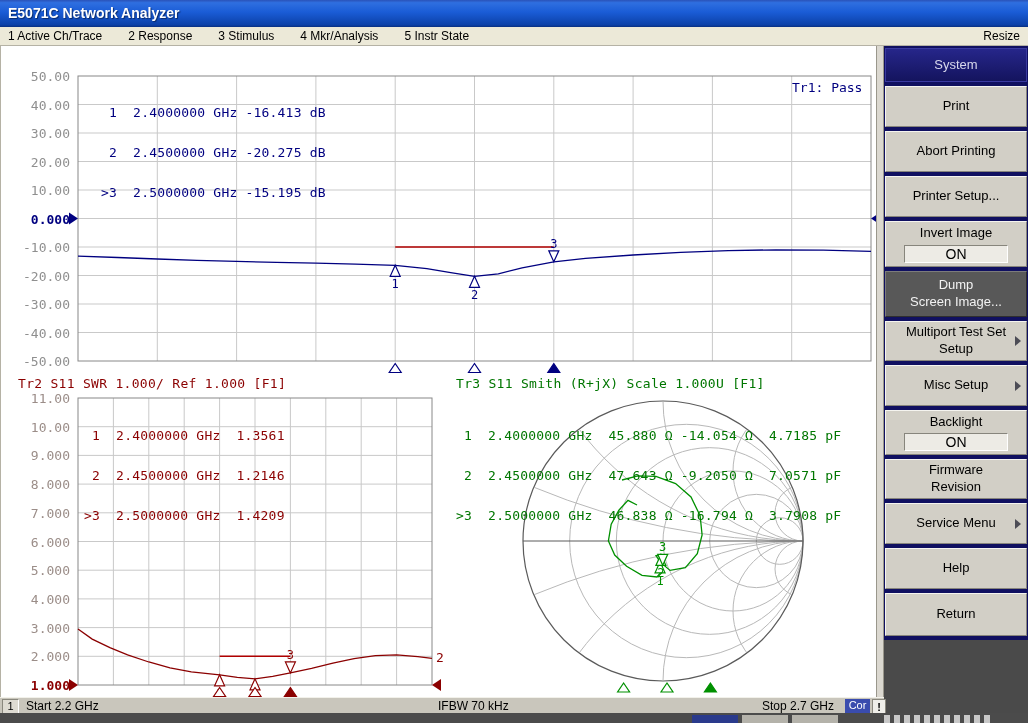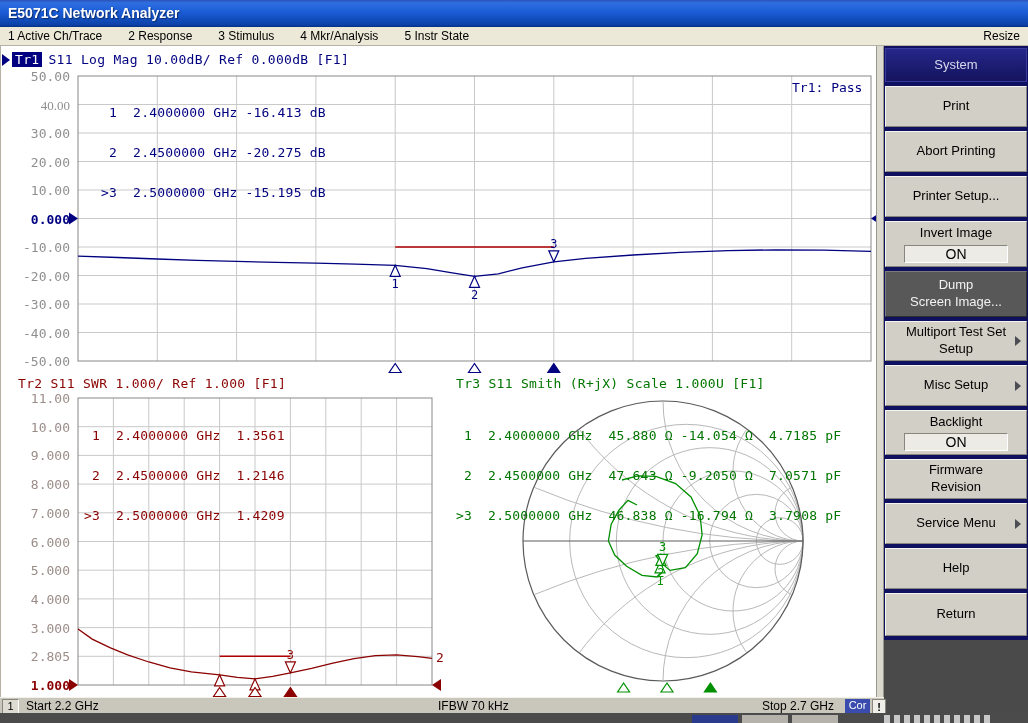--- a/index.html
+++ b/index.html
@@ -156,36 +156,31 @@
         <path d="M623.5999999999998,683L617.5999999999998,692L629.5999999999998,692Z" fill="#fff" stroke="#009000" stroke-width="1.2"></path>
         <path d="M660.9,554.44L655.9,565.44L665.9,565.44Z" fill="#fff" stroke="#009000" stroke-width="1.2"></path>
         <text x="660.9" y="577.44" fill="#009000" font-family="&quot;DejaVu Sans Mono&quot;,monospace" font-size="12" text-anchor="middle">2</text>
         <path d="M667,683L661,692L673,692Z" fill="#fff" stroke="#009000" stroke-width="1.2"></path>
         <path d="M662.72,565.36L657.72,554.36L667.72,554.36Z" fill="#fff" stroke="#009000" stroke-width="1.2"></path>
         <text x="662.72" y="551.36" fill="#009000" font-family="&quot;DejaVu Sans Mono&quot;,monospace" font-size="12" text-anchor="middle">3</text>
         <path d="M710.3999999999999,683L704.3999999999999,692L716.3999999999999,692Z" fill="#009000" stroke="#009000" stroke-width="1.2"></path>
       </g>
     </svg>
 
-  <div class="trhead tr1c" style="left:2px;top:52px;">
-    <span class="tract"></span>
-    <span class="trbadge">Tr1</span>
-    <span>S11 Log Mag 10.00dB/ Ref 0.000dB [F1]</span>
-  </div>
 
   <div class="mtable tr1c" style="left:80px;top:79px;margin-left:21px;">
     <div> 1  2.4000000 GHz -16.413 dB</div>
     <div> 2  2.4500000 GHz -20.275 dB</div>
     <div>&gt;3  2.5000000 GHz -15.195 dB</div>
   </div>
 
   <div class="passlbl" style="left:792px;top:80px;">Tr1: Pass</div>
 
   <div class="axl" style="top:69px;">50.00</div>
-  <div class="axl" style="top:98px;font-family:Liberation Serif, serif;">40.00</div>
+  <div class="axl" style="top:98px;">40.00</div>
   <div class="axl" style="top:126px;">30.00</div>
   <div class="axl" style="top:155px;">20.00</div>
   <div class="axl" style="top:183px;">10.00</div>
   <div class="axl refl1" style="top:212px;">0.000</div>
   <div class="axl" style="top:240px;text-align:right;">-10.00</div>
   <div class="axl" style="top:269px;">-20.00</div>
   <div class="axl" style="top:297px;">-30.00</div>
   <div class="axl" style="top:326px;">-40.00</div>
   <div class="axl" style="top:354px;">-50.00</div>
 
@@ -201,21 +196,21 @@
 
   <div class="axl axl2" style="top:391px;">11.00</div>
   <div class="axl axl2" style="top:420px;">10.00</div>
   <div class="axl axl2" style="top:448px;">9.000</div>
   <div class="axl axl2" style="top:477px;">8.000</div>
   <div class="axl axl2" style="top:506px;">7.000</div>
   <div class="axl axl2" style="top:535px;">6.000</div>
   <div class="axl axl2" style="top:563px;">5.000</div>
   <div class="axl axl2" style="top:592px;">4.000</div>
   <div class="axl axl2" style="top:621px;">3.000</div>
-  <div class="axl axl2" style="top:649px;">2.805</div>
+  <div class="axl axl2" style="top:649px;">2.000</div>
   <div class="axl refl2" style="top:678px;">1.000</div>
 
   <div class="trhead tr3c" style="left:456px;top:376px;">
     <span style="margin-right:8px;">Tr3</span>
     <span>S11 Smith (R+jX) Scale 1.000U [F1]</span>
   </div>
   <div class="mtable tr3c" style="left:456px;top:402px;">
     <div> 1  2.4000000 GHz  45.880 Ω -14.054 Ω  4.7185 pF</div>
     <div> 2  2.4500000 GHz  47.643 Ω -9.2050 Ω  7.0571 pF</div>
     <div>&gt;3  2.5000000 GHz  46.838 Ω -16.794 Ω  3.7908 pF</div>

